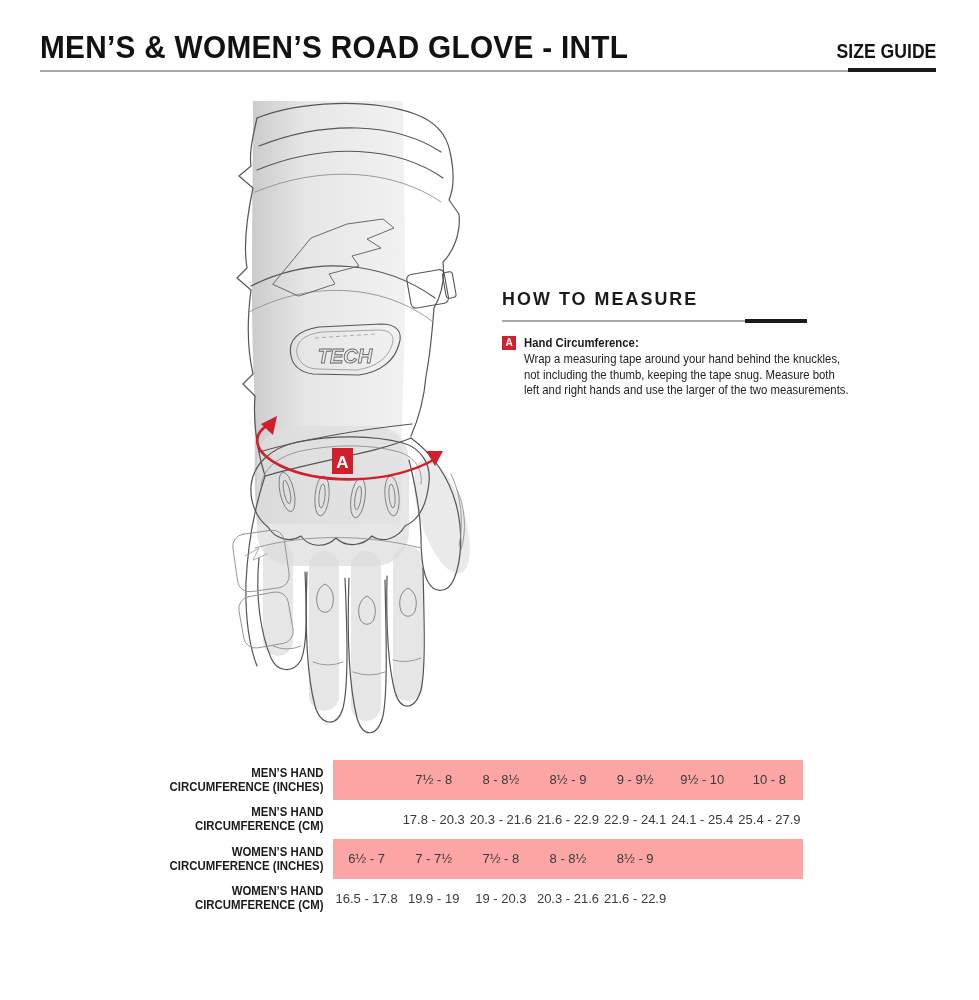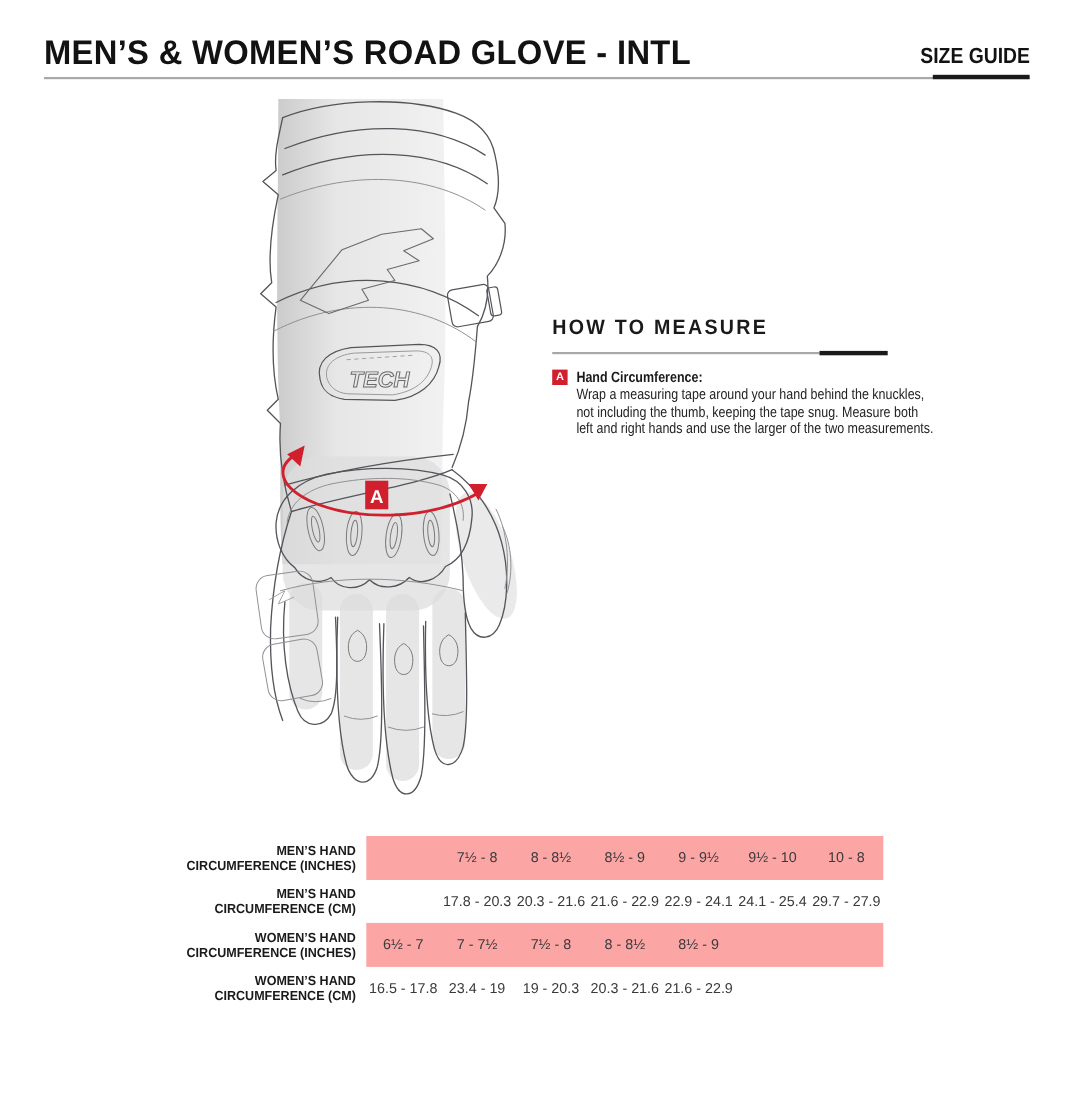--- a/index.html
+++ b/index.html
@@ -34,21 +34,21 @@
   .badge-a {
     flex:0 0 auto; width:14px; height:14px; margin-top:1px;
     background:#d0202d; color:#ffffff; font-size:10px; font-weight:bold;
     text-align:center; line-height:14px;
   }
   .htm-texts { margin-left:8px; transform:scaleX(0.84); transform-origin:0 0; width:520px; }
   .htm-item-title { font-size:13.5px; font-weight:bold; color:#1a1a1a; line-height:16px; }
   .htm-body { font-size:13.5px; color:#222; line-height:15.5px; white-space:pre-line; }
 
   
-  .glove-wrap { position:absolute; left:195px; top:75px; width:320px; height:670px; }
+  .glove-wrap { position:absolute; left:195px; top:86px; width:320px; height:670px; }
   svg text { font-family:"Liberation Sans", sans-serif; }
 
   
   .size-table { position:absolute; left:130px; top:760px; width:673px; color:#333; }
   .trow { display:flex; align-items:center; height:39.5px; }
   .trow-header { height:37px; }
   .tlabel {
     width:203px; padding-right:10px; text-align:right;
     font-size:12px; font-weight:bold; color:#1a1a1a; line-height:14px;
     white-space:pre-line; transform:scaleX(0.95); transform-origin:100% 50%;
@@ -206,21 +206,21 @@
     <div class="trow">
       <div class="tlabel">MEN’S HAND
 CIRCUMFERENCE (CM)</div>
       <div class="tvals">
         <div class="tcell"></div>
         <div class="tcell">17.8 - 20.3</div>
         <div class="tcell">20.3 - 21.6</div>
         <div class="tcell">21.6 - 22.9</div>
         <div class="tcell">22.9 - 24.1</div>
         <div class="tcell">24.1 - 25.4</div>
-        <div class="tcell">29.7 - 27.9</div>
+        <div class="tcell">25.4 - 27.9</div>
       </div>
     </div>
 
     <div class="trow">
       <div class="tlabel">WOMEN’S HAND
 CIRCUMFERENCE (INCHES)</div>
       <div class="tvals shaded">
         <div class="tcell">6½ - 7</div>
         <div class="tcell">7 - 7½</div>
         <div class="tcell">7½ - 8</div>
@@ -229,21 +229,21 @@
         <div class="tcell"></div>
         <div class="tcell"></div>
       </div>
     </div>
 
     <div class="trow">
       <div class="tlabel">WOMEN’S HAND
 CIRCUMFERENCE (CM)</div>
       <div class="tvals">
         <div class="tcell">16.5 - 17.8</div>
-        <div class="tcell">23.4 - 19</div>
+        <div class="tcell">19.9 - 19</div>
         <div class="tcell">19 - 20.3</div>
         <div class="tcell">20.3 - 21.6</div>
         <div class="tcell">21.6 - 22.9</div>
         <div class="tcell"></div>
         <div class="tcell"></div>
       </div>
     </div>
 
   </div>
 </div>

